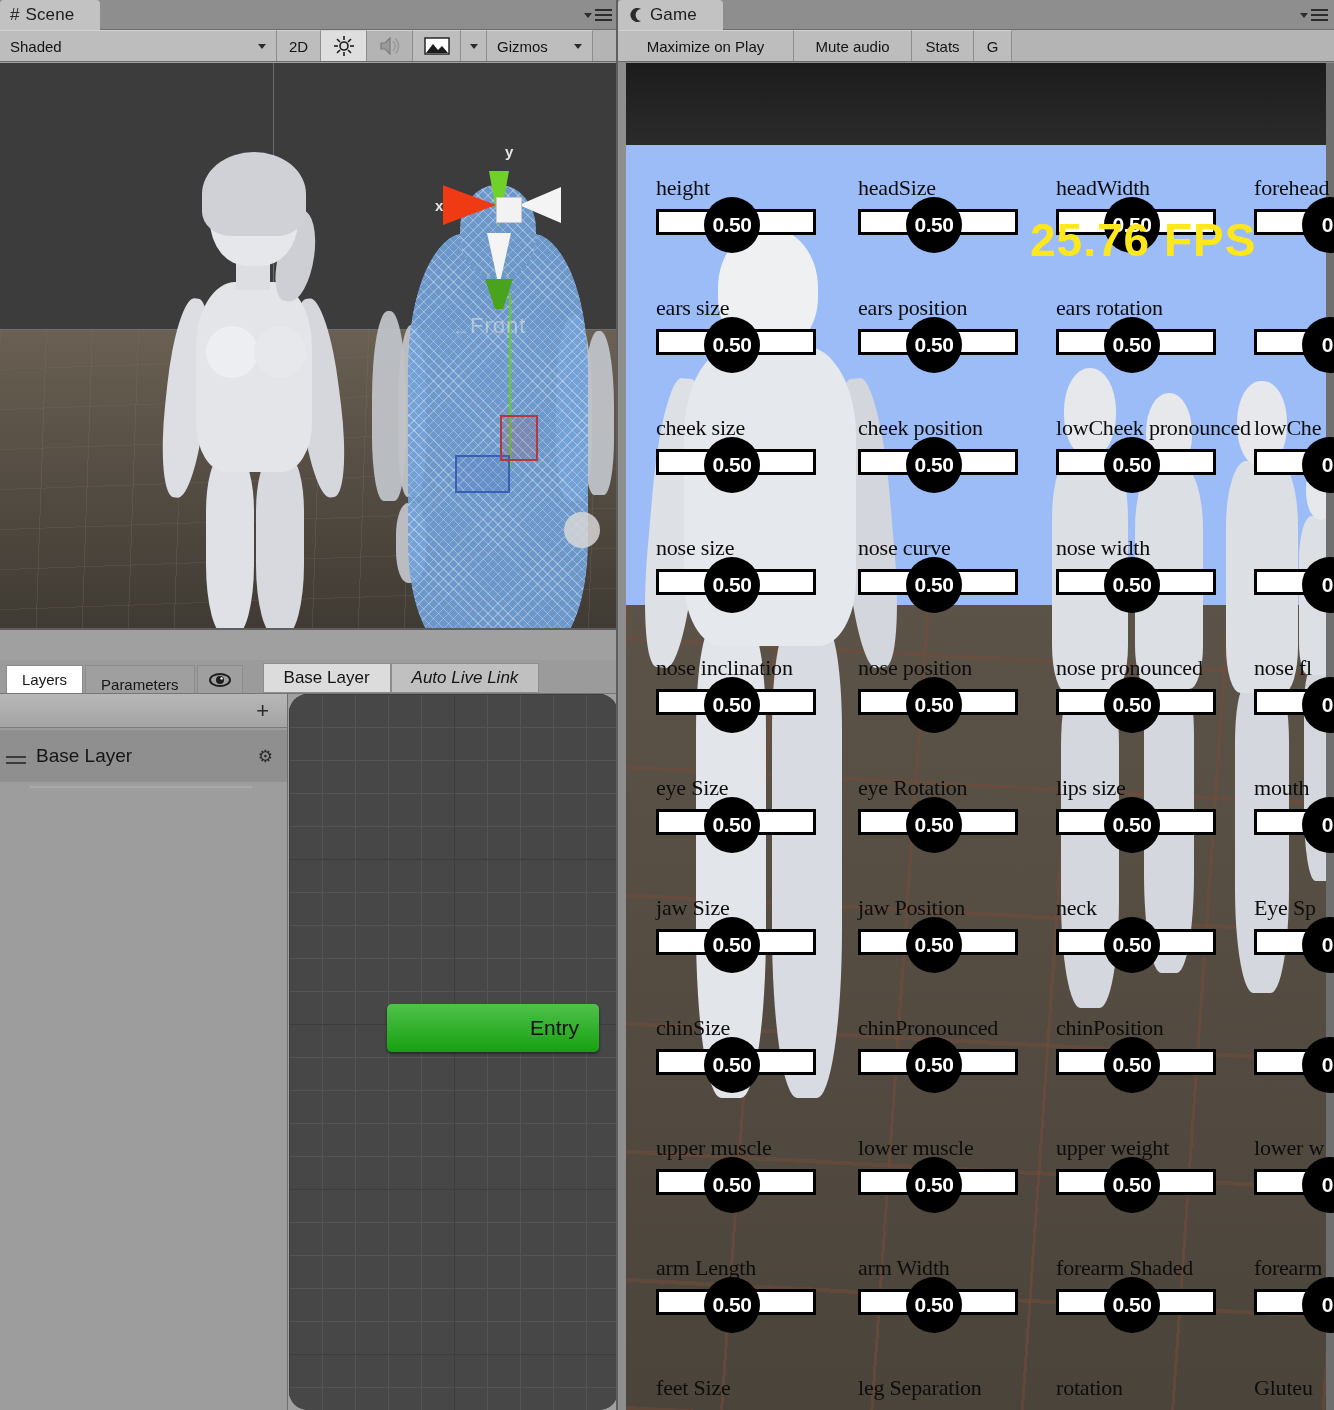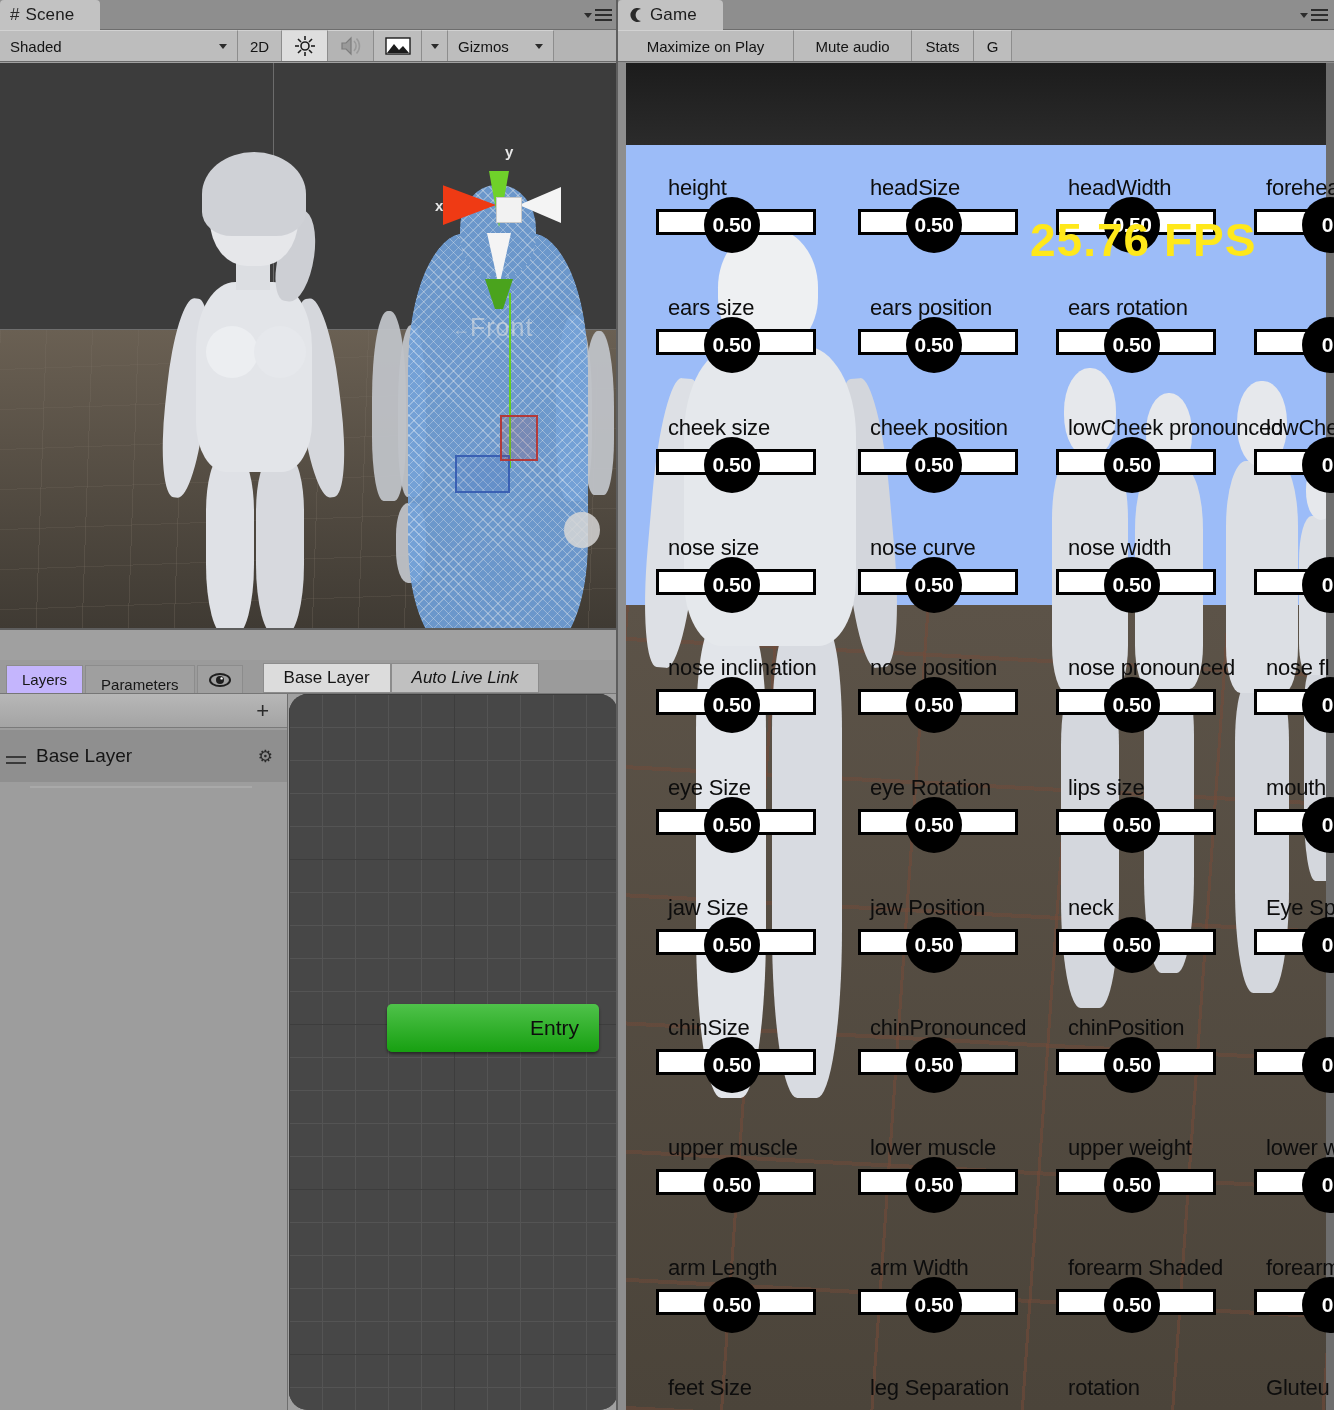--- a/index.html
+++ b/index.html
@@ -111,32 +111,32 @@
   .sel-box2 { position:absolute; left:455px; top:392px; width:55px; height:38px;
              border:2px solid #3a60b3; background:rgba(60,90,180,.12); }
   .axis-green { position:absolute; left:509px; top:230px; width:2px; height:175px;
                 background:#66d01f; }
 
   
   .gizmo { position:absolute; left:463px; top:86px; width:120px; height:120px; }
   .gz-hub { position:absolute; left:33px; top:48px; width:26px; height:26px;
             background:#f2f2f2; border:1px solid #c8c8c8; }
   .gz-lbl { position:absolute; font-size:15px; color:#e8e8e8; font-weight:bold; }
-  .front-lbl { position:absolute; left:470px; top:250px; font-size:25px;
+  .front-lbl { position:absolute; left:470px; top:250px; font-size:22px;
                color:rgba(225,225,225,.55); letter-spacing:1px; }
   .front-arrow { position:absolute; left:452px; top:256px; font-size:18px; color:rgba(225,225,225,.5); }
   .sphere-gizmo { position:absolute; right:18px; bottom:82px; width:36px; height:36px;
                   border-radius:50%; background:#d6d6d6; opacity:.85; }
 
   
   #animator-panel { left:0; top:630px; width:618px; height:780px; }
   #anim-subtabs { position:absolute; left:0; top:30px; height:34px; width:100%;
                   background:#9b9b9b; border-bottom:1px solid #767676; display:flex; align-items:flex-end; }
   .sub-tab { height:28px; padding:0 15px; display:flex; align-items:center; font-size:15px;
-             color:#161616; background:#c4b5fd; border:1px solid #8c8c8c; border-bottom:none;
+             color:#161616; background:#ffffff; border:1px solid #8c8c8c; border-bottom:none;
              margin-right:2px; }
   .sub-tab.off { background:#9f9f9f;align-items:flex-end; }
   .eye-btn { width:46px; height:28px; background:#9f9f9f; border:1px solid #8c8c8c;
              border-bottom:none; display:flex; align-items:center; justify-content:center; }
   #anim-left { position:absolute; left:0; top:64px; width:288px; bottom:0; background:#9d9d9d;
                border-right:1px solid #6e6e6e; }
   .lay-addbar { position:absolute; left:0; top:0; width:100%; height:34px;
                 background:linear-gradient(#b7b7b7,#a4a4a4); border-bottom:1px solid #7a7a7a;
                 display:flex; align-items:center; justify-content:flex-end; padding-right:18px;
                 font-size:22px; color:#2b2b2b; }
@@ -202,22 +202,22 @@
   .gsm .l { position:absolute; left:26%; top:50%; width:48%; height:50%;
             background:#d4d7dd; border-radius:18% 18% 34% 34%; }
 
   .fps { position:absolute; left:404px; top:150px; font-size:46px; font-weight:bold;
          color:#ffe81a; letter-spacing:1px; white-space:nowrap; z-index:40;
          font-family:"Liberation Sans", sans-serif; }
 
   
   .slider-grid { position:absolute; left:0; top:0; width:100%; height:100%; z-index:30; }
   .sl-cell { position:absolute; }
-  .sl-label { position:absolute; left:12px; top:0; font-size:22px; color:#0d0d0d;
-              white-space:nowrap; letter-spacing:-.2px; }
+  .sl-label { position:absolute; left:0; top:0; font-size:22px; color:#0d0d0d;
+              white-space:nowrap; letter-spacing:-.2px;font-family:Liberation Serif, serif; }
   .sl-track { position:absolute; left:0; top:34px; width:160px; height:26px;
               background:#ffffff; border:3px solid #000000; }
   .sl-knob { position:absolute; left:48px; top:22px; width:56px; height:56px;
              background:#000000; border-radius:50%;
              display:flex; align-items:center; justify-content:center;
              color:#ffffff; font-size:21px; font-weight:bold; letter-spacing:-.5px; }
 
   .scrollbar-v { position:absolute; right:0; top:63px; width:8px; bottom:0;
                  background:#6e6e6e; }
   .divider-v { position:absolute; left:616px; top:0; width:2px; height:1410px; background:#5e5e5e; }
@@ -238,21 +238,21 @@
         <span class="caretmini"></span>
         <span class="hamb">
             <i></i>
             <i></i>
             <i></i>
           </span>
       </div>
     </div>
 
     <div class="toolbar">
-      <div class="tbtn dropdown" style="width:238px;justify-content:space-between;">
+      <div class="tbtn dropdown" style="width:277px;justify-content:space-between;">
         <span>Shaded</span>
         <span class="caret"></span>
       </div>
       <div class="tbtn" style="width:44px;">
         <span>2D</span>
       </div>
       <div class="tbtn active" style="width:46px;">
         <svg width="22" height="22" viewBox="0 0 22 22">
           <circle cx="11" cy="11" r="4" fill="none" stroke="#1c1c1c" stroke-width="1.6"></circle>
           <g stroke="#1c1c1c" stroke-width="1.6">

